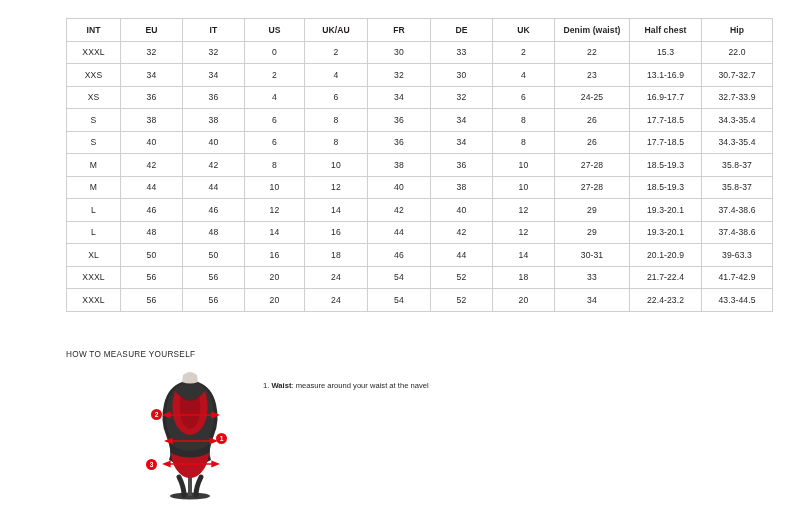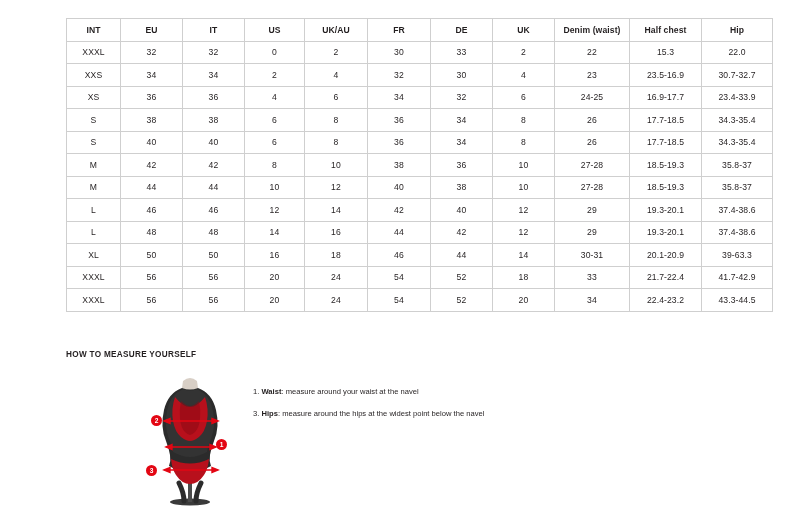--- a/index.html
+++ b/index.html
@@ -51,38 +51,39 @@
   #size-table col.c10 { width: 71px; }
 
   .measure-section {
     position: absolute;
     left: 66px;
     top: 350px;
     width: 700px;
   }
   .measure-title {
     font-size: 8.2px;
-    font-weight: bold;
+    font-weight: normal;
     letter-spacing: 0.3px;
     color: #231f20;
-    margin: 0 0 12px 0;
+    margin: 0 0 6px 0;
   }
   .measure-body {
     position: relative;
     display: flex;
     align-items: flex-start;
   }
   .figure-wrap {
     position: relative;
     width: 125px;
     height: 135px;
     margin-left: 62px;
     flex: 0 0 auto;
   }
   .instructions {
+    margin-left: 10px;
     padding-top: 14px;
     flex: 1 1 auto;
   }
   .instruction {
     font-size: 7.6px;
     line-height: 13px;
     color: #231f20;
     margin-bottom: 9px;
     white-space: nowrap;
   }
@@ -162,35 +163,35 @@
       <tr>
         <td>XXS</td>
         <td>34</td>
         <td>34</td>
         <td>2</td>
         <td>4</td>
         <td>32</td>
         <td>30</td>
         <td>4</td>
         <td>23</td>
-        <td>23.5-16.9</td>
+        <td>13.1-16.9</td>
         <td>30.7-32.7</td>
       </tr>
       <tr>
         <td>XS</td>
         <td>36</td>
         <td>36</td>
         <td>4</td>
         <td>6</td>
         <td>34</td>
         <td>32</td>
         <td>6</td>
         <td>24-25</td>
         <td>16.9-17.7</td>
-        <td>23.4-33.9</td>
+        <td>32.7-33.9</td>
       </tr>
       <tr>
         <td>S</td>
         <td>38</td>
         <td>38</td>
         <td>6</td>
         <td>8</td>
         <td>36</td>
         <td>34</td>
         <td>8</td>
@@ -344,16 +345,15 @@
           <polygon points="36,99 42,96.6 42,101.4"></polygon>
           <polygon points="90,99 84,96.6 84,101.4"></polygon>
         </g>
       </svg>
       <div class="bullet b1">1</div>
       <div class="bullet b2">2</div>
       <div class="bullet b3">3</div>
     </div>
     <div class="instructions" id="instructions-list">
         <div class="instruction"><span class="num">1.</span> <b>Waist</b><span>: measure around your waist at the navel</span></div>
-        <div class="instruction"><span class="num">3.</span> <b>Hips</b><span>: measure around the hips at the widest point below the navel</span></div>
       </div>
   </div>
 </div>
 
 </body></html>

